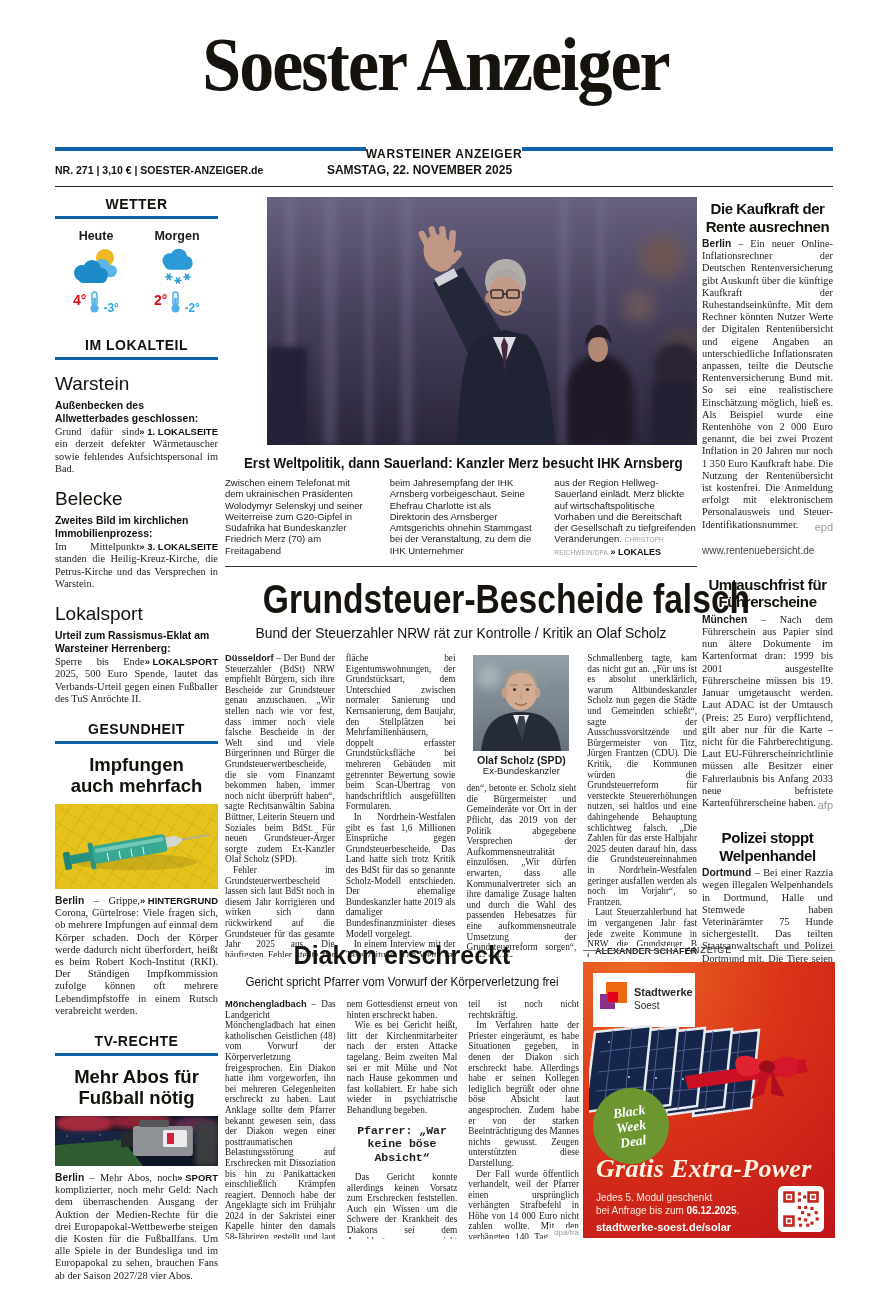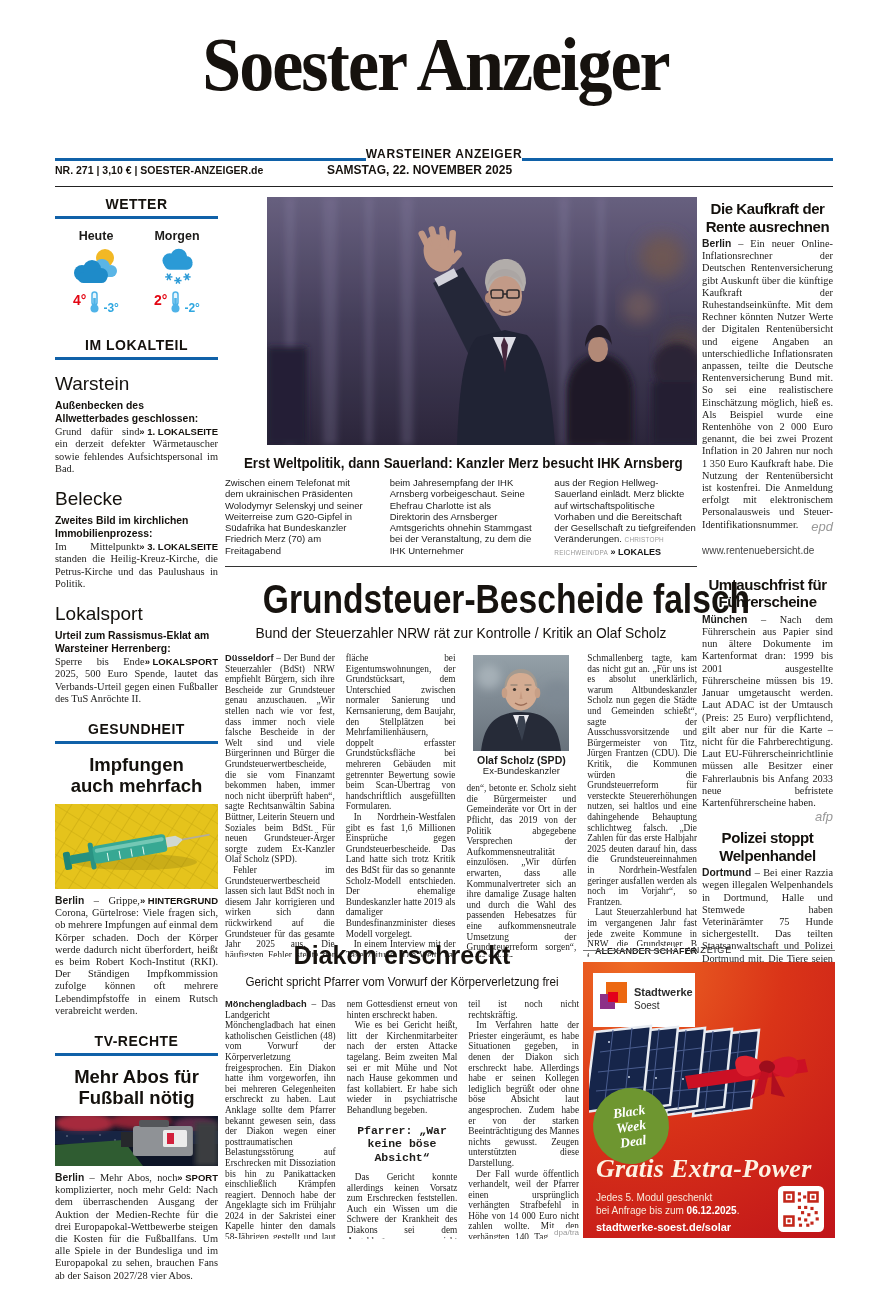--- a/index.html
+++ b/index.html
@@ -2,21 +2,21 @@
 <html lang="de"><head>
 <meta charset="utf-8">
 <style>
   html,body{margin:0;padding:0;background:#888;}
   .page{position:relative;width:871px;height:1300px;margin:0 auto;background:#fff;overflow:hidden;
         font-family:"Liberation Serif",serif;color:#1d1c1a;-webkit-hyphens:auto;hyphens:auto;}
   
   .mast-title{position:absolute;top:30px;left:0;right:0;text-align:center;
     font-family:"Liberation Serif",serif;font-weight:bold;font-size:70px;line-height:1;
     color:#16120e;letter-spacing:-2px;transform:scaleY(1.1);}
-  .mast-row{position:absolute;top:147px;left:55px;width:778px;display:flex;align-items:flex-end;}
+  .mast-row{position:absolute;top:147px;left:55px;width:778px;display:flex;align-items:flex-start;}
   .blue-rule{flex:1;height:3.5px;background:#1061a8;}
   .mast-edition{font-family:"Liberation Sans",sans-serif;font-weight:bold;font-size:12px;letter-spacing:.6px;color:#16120e;}
   .mast-info{position:absolute;top:164px;left:55px;font-family:"Liberation Sans",sans-serif;font-weight:bold;font-size:10.5px;color:#16120e;}
   .mast-date{position:absolute;top:163px;left:284px;width:271px;text-align:center;font-family:"Liberation Sans",sans-serif;font-weight:bold;font-size:12px;color:#16120e;}
   .mast-bottom{position:absolute;top:186px;left:55px;width:778px;height:1px;background:#222;}
   
   .sidebar{position:absolute;left:55px;top:196px;width:163px;}
   .sb-h{font-family:"Liberation Sans",sans-serif;font-weight:bold;font-size:14px;text-align:center;
     letter-spacing:.5px;padding-bottom:4px;border-bottom:3.5px solid #1061a8;margin-bottom:10px;color:#14110d;}
   .wx{display:flex;justify-content:space-between;padding:0 4px;margin-bottom:22px;}
@@ -56,21 +56,21 @@
   .sch-cap1{font-family:"Liberation Sans",sans-serif;font-weight:bold;font-size:10.5px;text-align:center;margin-top:4px;}
   .sch-cap2{font-family:"Liberation Sans",sans-serif;font-size:9.5px;text-align:center;margin-bottom:7px;}
   .byline{position:absolute;bottom:0;right:0;background:#fff;padding-left:6px;
     font-family:"Liberation Sans",sans-serif;font-weight:bold;font-size:9px;}
   
   .rcol{position:absolute;left:702px;top:200px;width:131px;}
   .r-art{margin-bottom:20px;}
   .r-head{font-family:"Liberation Sans",sans-serif;font-weight:bold;font-size:15px;line-height:17.5px;
     text-align:center;letter-spacing:-.4px;margin-bottom:3px;color:#14110d;}
   .r-body{font-size:10.3px;line-height:12.2px;text-align:justify;}
-  .agency{float:right;font-family:"Liberation Sans",sans-serif;font-size:13px;color:#999;margin-top:2px;font-style:italic;}
+  .agency{float:right;font-family:"Liberation Sans",sans-serif;font-size:11px;color:#999;margin-top:2px;}
   .r-link{font-family:"Liberation Sans",sans-serif;font-size:10px;color:#444;margin-top:14px;}
   
   .diakon{position:absolute;left:225px;top:941px;width:354px;}
   .dk-head{font-family:"Liberation Sans",sans-serif;font-weight:bold;font-size:25px;text-align:center;color:#17130f;}
   .dk-sub{font-family:"Liberation Sans",sans-serif;font-size:12px;text-align:center;margin:5px 0 10px;
     white-space:nowrap;transform:scaleX(.97);color:#17130f;}
   .dk-cols{display:flex;gap:11px;height:240px;overflow:hidden;}
   .dk-col{flex:1;font-size:9.3px;line-height:10.6px;text-align:justify;position:relative;}
   .dk-mid{font-family:Liberation Mono, monospace;font-weight:bold;font-size:11.5px;line-height:13.5px;
     text-align:center;margin:8px 4px;}
@@ -187,21 +187,21 @@
     <div class="sb-h">IM LOKALTEIL</div>
 
     <div>
       <div class="town">Warstein</div>
       <div class="lead">Außenbecken des Allwetterbades geschlossen:</div>
       <div class="stext"><span class="pref">» 1. LOKALSEITE</span><span>Grund dafür sind ein derzeit defekter Wärmetauscher sowie fehlendes Aufsichtspersonal im Bad.</span></div>
     </div>
     <div>
       <div class="town">Belecke</div>
       <div class="lead">Zweites Bild im kirchlichen Immobilienprozess:</div>
-      <div class="stext"><span class="pref">» 3. LOKALSEITE</span><span>Im Mittelpunkt standen die Heilig-Kreuz-Kirche, die Petrus-Kirche und das Paulushaus in Politik.</span></div>
+      <div class="stext"><span class="pref">» 3. LOKALSEITE</span><span>Im Mittelpunkt standen die Heilig-Kreuz-Kirche, die Petrus-Kirche und das Versprechen in Warstein.</span></div>
     </div>
     <div>
       <div class="town">Lokalsport</div>
       <div class="lead">Urteil zum Rassismus-Eklat am Warsteiner Herrenberg:</div>
       <div class="stext"><span class="pref">» LOKALSPORT</span><span>Sperre bis Ende 2025, 500 Euro Spende, lautet das Verbands-Urteil gegen einen Fußballer des TuS Anröchte II.</span></div>
     </div>
 
     <div class="sb-h" style="margin-top:16px;">GESUNDHEIT</div>
     <div class="sb-center-head">Impfungen
 auch mehrfach</div>

